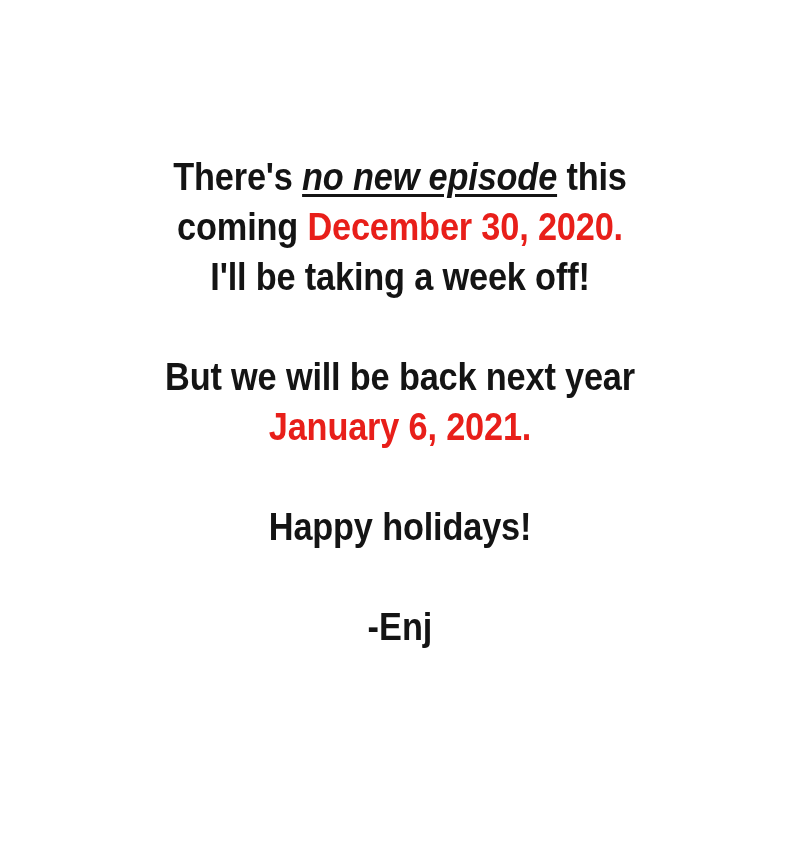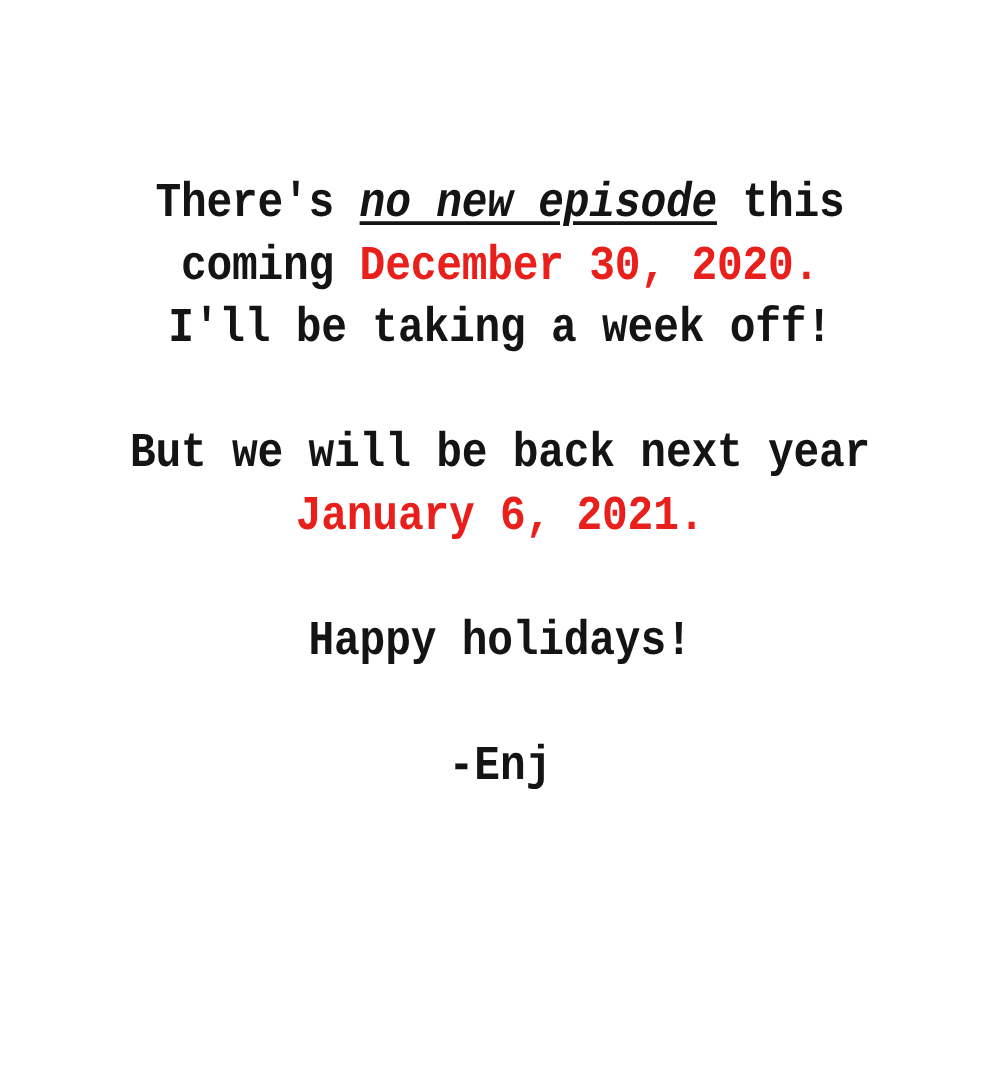--- a/index.html
+++ b/index.html
@@ -20,24 +20,23 @@
     height: 852px;
     background: #ffffff;
     display: block;
     position: relative;
     box-sizing: border-box;
   }
 
   .message-body {
     position: absolute;
     left: 0;
-    top: 138px;
+    top: 152px;
     width: 800px;
     text-align: center;
-    font-family: Liberation Mono, monospace;
   }
 
   .text-line {
     display: block;
     width: 100%;
     text-align: center;
     color: #141414;
     font-weight: 700;
     font-size: 39px;
     line-height: 50px;

